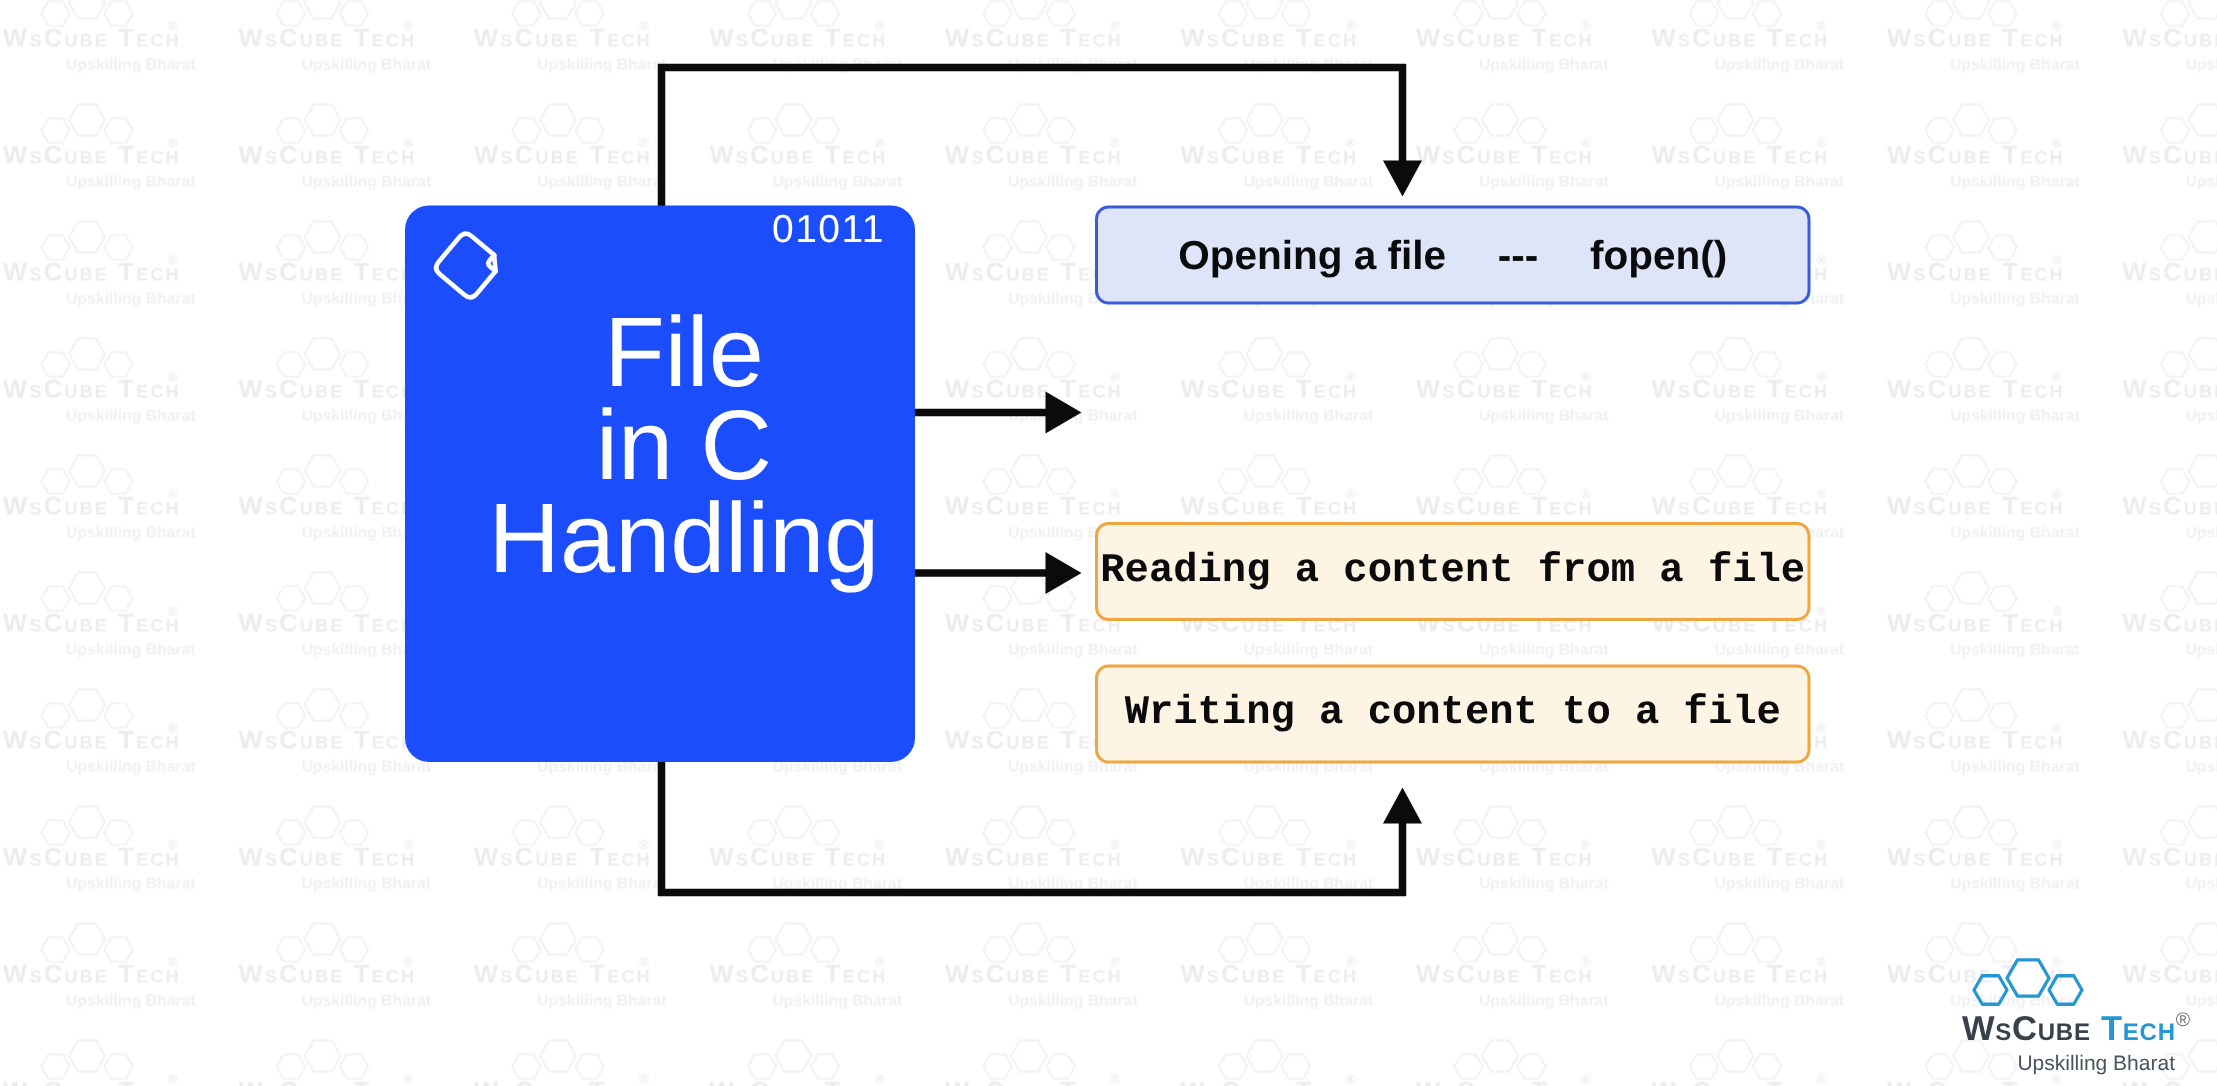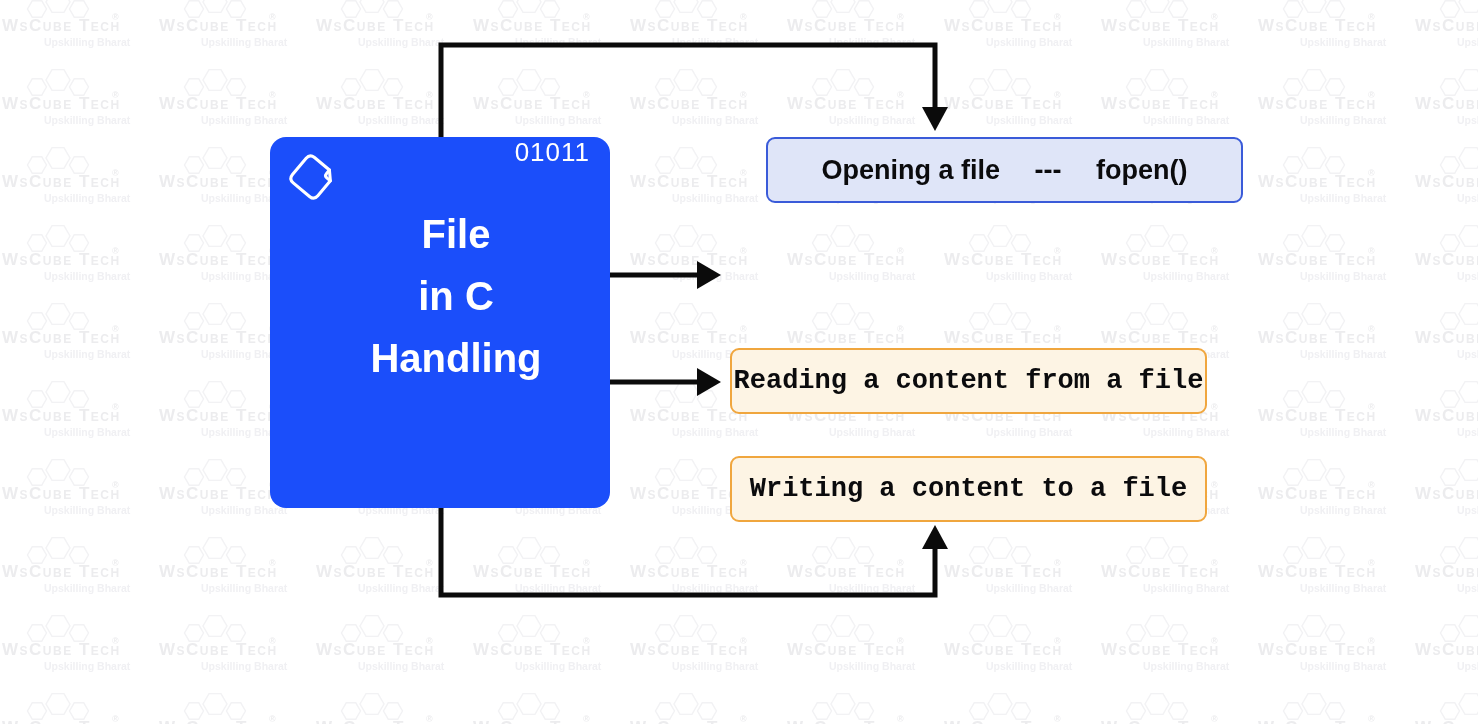--- a/index.html
+++ b/index.html
@@ -31,30 +31,30 @@
   .arrow-line{stroke:var(--arrow-black);stroke-width:5;fill:none;}
   .arrow-head{fill:var(--arrow-black);stroke:none;}
   
   .main-card{
     position:absolute;left:270px;top:137px;width:340px;height:371px;z-index:2;
     background:var(--card-blue);border-radius:16px;color:#fff;
   }
   .note-icon{position:absolute;left:16px;top:14px;}
   .note-icon path{stroke:#fff;stroke-width:2.6;fill:none;stroke-linejoin:round;stroke-linecap:round;}
   .binary-label{position:absolute;right:20px;top:0;font-size:26px;font-weight:400;letter-spacing:1px;}
-  .card-title{position:absolute;top:66px;left:0;right:0;text-align:center;font-size:40px;font-weight:700;line-height:62px;padding-left:32px;}
+  .card-title{position:absolute;top:66px;left:0;right:0;text-align:center;font-size:66px;font-weight:400;line-height:62px;padding-left:32px;}
   
   .step{
     position:absolute;left:730px;width:477px;height:66px;z-index:2;box-sizing:border-box;
     border-radius:9px;display:flex;align-items:center;justify-content:center;
     font-size:27px;font-weight:700;color:var(--text-black);white-space:pre;
   }
-  .step.blue{background:var(--step-blue-fill);border:2px solid var(--step-blue-border);margin-left:36px;}
+  .step.blue{background:var(--step-blue-fill);border:2px solid var(--step-blue-border);}
   .step.orange{background:var(--step-orange-fill);border:2px solid var(--step-orange-border);font-family:Liberation Mono, monospace;}
-  .s1{top:137px}.s2{top:243px}.s3{top:348px}.s4{top:456px}
+  .s1{top:137px}.s2{top:243px}.s3{top:348px}.s4{top:443px}
   
   .logo{position:absolute;right:28px;bottom:8px;width:142px;z-index:3;}
   .logo-hex{display:block;margin-left:2px;}
   .logo-hex .hex{stroke:var(--logo-blue);fill:none;stroke-width:2.2;stroke-linejoin:round;}
   .logo-hex .hex-front{stroke:var(--logo-blue);fill:#ffffff;stroke-width:2.2;stroke-linejoin:round;}
   .logo-text{font-size:23px;font-weight:700;font-variant:small-caps;color:var(--logo-dark);letter-spacing:0.5px;line-height:1;white-space:nowrap;}
   .logo-text .tech{color:var(--logo-blue);}
   .logo-text sup{font-size:13px;font-variant:normal;color:#6A7076;vertical-align:9px;letter-spacing:0;font-weight:400;}
   .logo-tagline{text-align:right;font-size:14px;color:#4A545E;margin-top:3px;font-weight:400;}
 </style>
@@ -106,14 +106,23 @@
   <div class="step blue s1">
     <span>Opening a file  ---  fopen()</span>
   </div>
   <div class="step orange s3">
     <span>Reading a content from a file</span>
   </div>
   <div class="step orange s4">
     <span>Writing a content to a file</span>
   </div>
 
+  <div class="logo">
+    <svg class="logo-hex" width="86" height="36" viewBox="0 0 86 36" aria-hidden="true">
+      <polygon class="hex" points="28,23 22.5,32.5 11.5,32.5 6,23 11.5,13.5 22.5,13.5"></polygon>
+      <polygon class="hex" points="78,23 72.5,32.5 61.5,32.5 56,23 61.5,13.5 72.5,13.5"></polygon>
+      <polygon class="hex-front" points="56,15 49,27.1 35,27.1 28,15 35,2.9 49,2.9"></polygon>
+    </svg>
+    <div class="logo-text"><span>WsCube</span> <span class="tech">Tech</span><sup>®</sup></div>
+    <div class="logo-tagline">Upskilling Bharat</div>
+  </div>
 
 </div>
 
 </body></html>

